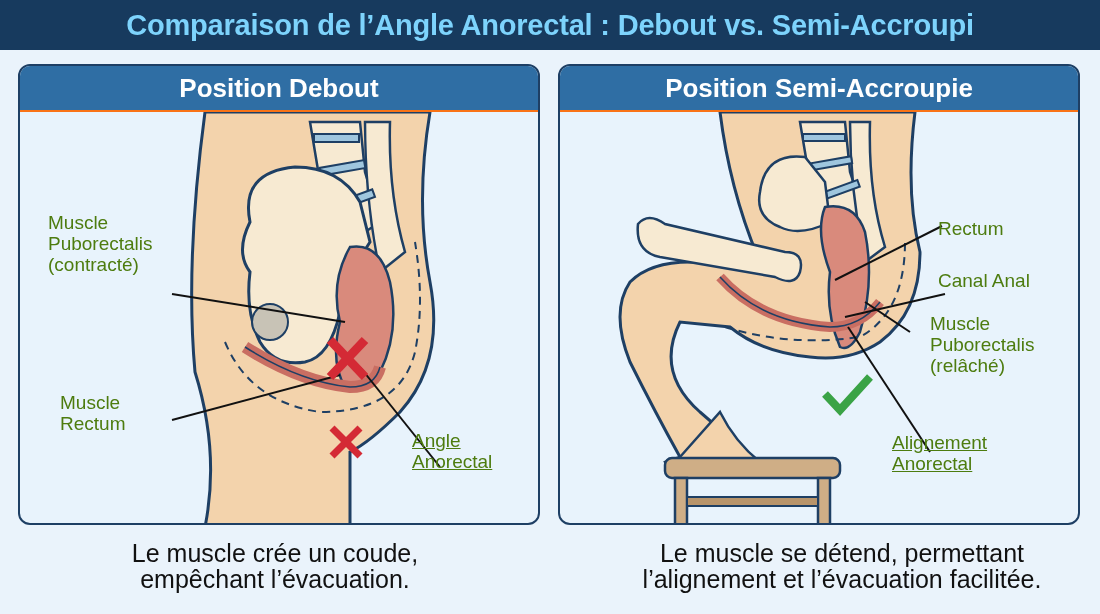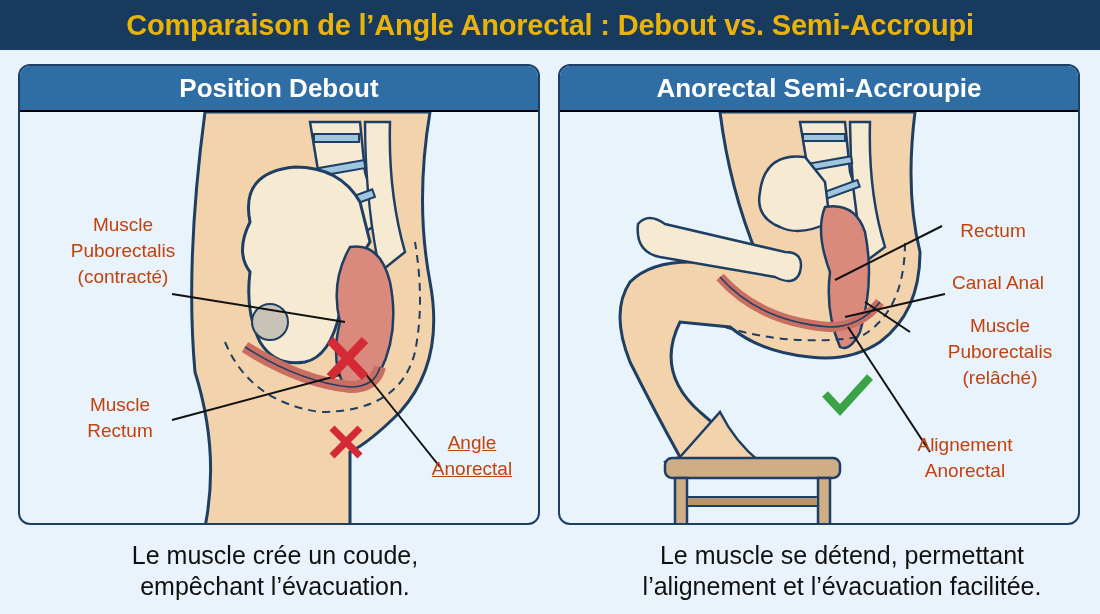--- a/index.html
+++ b/index.html
@@ -1,25 +1,25 @@
 <!DOCTYPE html>
 <html><head>
 <meta charset="utf-8">
 <style>
   * { box-sizing: border-box; margin: 0; padding: 0; }
   html, body { width: 1100px; height: 614px; overflow: hidden; }
   body { background: #eaf3fb; font-family: "Liberation Sans", sans-serif; position: relative; }
-  .title-bar { position: absolute; left: 0; top: 0; width: 1100px; height: 50px; background: #173a5e; color: #eab308; display: flex; align-items: center; justify-content: center; font-weight: bold; font-size: 29px; letter-spacing: -0.2px; }
+  .title-bar { position: absolute; left: 0; top: 0; width: 1100px; height: 50px; background: #173a5e; color: #7dd3fc; display: flex; align-items: center; justify-content: center; font-weight: bold; font-size: 29px; letter-spacing: -0.2px; }
   .panel { position: absolute; top: 64px; width: 522px; height: 461px; border: 2.5px solid #1e3f64; border-radius: 12px; background: #e8f3fc; overflow: hidden; }
   .panel.left { left: 18px; }
   .panel.right { left: 558px; }
-  .panel-header { height: 46px; background: #2f6ea4; color: #fff; display: flex; align-items: center; justify-content: center; font-weight: bold; font-size: 26px; border-bottom: 2px solid #000000; }
+  .panel-header { height: 46px; background: #2f6ea4; color: #fff; display: flex; align-items: center; justify-content: center; font-weight: bold; font-size: 26px; border-bottom: 2px solid #f97316; }
   .panel svg { position: absolute; left: 0; top: 46px; }
-  .label { position: absolute; font-size: 19px; color: #c2410c; text-align: center; line-height: 26px; white-space: pre-line; }
-  .caption { position: absolute; top: 540px; width: 540px; text-align: center; font-size: 25px; line-height: 31px; color: #111; white-space: pre-line; }
+  .label { position: absolute; font-size: 19px; color: #4d7c0f; text-align: left; line-height: 21px; white-space: pre-line; }
+  .caption { position: absolute; top: 540px; width: 540px; text-align: center; font-size: 25px; line-height: 26px; color: #111; white-space: pre-line; }
   .caption.left { left: 5px; }
   .caption.right { left: 572px; }
 </style>
 </head>
 <body>
 
 <div class="title-bar">Comparaison de l’Angle Anorectal : Debout vs. Semi-Accroupi</div>
 
 <div class="panel left">
   <div class="panel-header">Position Debout</div>
@@ -63,21 +63,21 @@
   <div class="label" style="left:28px; top:146px; width:150px;">Muscle
 Puborectalis
 (contracté)</div>
   <div class="label" style="left:40px; top:326px; width:120px;">Muscle
 Rectum</div>
   <div class="label" style="left:392px; top:364px; width:120px;text-decoration:underline;">Angle
 Anorectal</div>
 </div>
 
 <div class="panel right">
-  <div class="panel-header">Anorectal Semi-Accroupie</div>
+  <div class="panel-header">Position Semi-Accroupie</div>
   <svg width="522" height="415" viewBox="0 0 522 415">
 
     <path d="M160 0 L355 0 Q345 80 360 140 Q360 200 320 230 Q290 250 250 245 Q200 240 170 215 L120 210 Q95 260 140 300 Q165 320 180 345 L120 345 Q95 300 70 250 Q50 200 70 170 Q90 150 130 150 L200 150 Q170 80 160 0 Z" fill="#f3d3ac" stroke="#1e3f64" stroke-width="3"></path>
 
     <path d="M78 112 Q88 100 105 112 L225 140 Q245 140 240 160 Q235 175 215 165 L100 145 Q75 140 78 112 Z" fill="#f7ead2" stroke="#1e3f64" stroke-width="2.5"></path>
 
     <g stroke="#1e3f64" stroke-width="2.5" fill="#f7ead2">
       <path d="M240 10 L285 10 L290 60 L305 105 L275 120 L250 70 Z"></path>
       <path d="M290 10 L310 10 Q308 80 325 135 L305 150 Q290 80 290 10 Z"></path>
     </g>
@@ -108,20 +108,20 @@
     <line x1="305" y1="190" x2="350" y2="220" stroke="#111" stroke-width="2"></line>
     <line x1="288" y1="215" x2="370" y2="340" stroke="#111" stroke-width="2"></line>
 
     <path d="M265 282 L280 298 L310 265" fill="none" stroke="#3aa346" stroke-width="8" stroke-linejoin="miter"></path>
   </svg>
   <div class="label" style="left:378px; top:152px; width:110px;">Rectum</div>
   <div class="label" style="left:378px; top:204px; width:120px;">Canal Anal</div>
   <div class="label" style="left:370px; top:247px; width:140px;">Muscle
 Puborectalis
 (relâché)</div>
-  <div class="label" style="left:340px; top:366px; width:130px;">Alignement
+  <div class="label" style="left:332px; top:366px; width:130px;text-decoration:underline;">Alignement
 Anorectal</div>
 </div>
 
 <div class="caption left">Le muscle crée un coude,
 empêchant l’évacuation.</div>
 <div class="caption right">Le muscle se détend, permettant
 l’alignement et l’évacuation facilitée.</div>
 
 </body></html>

